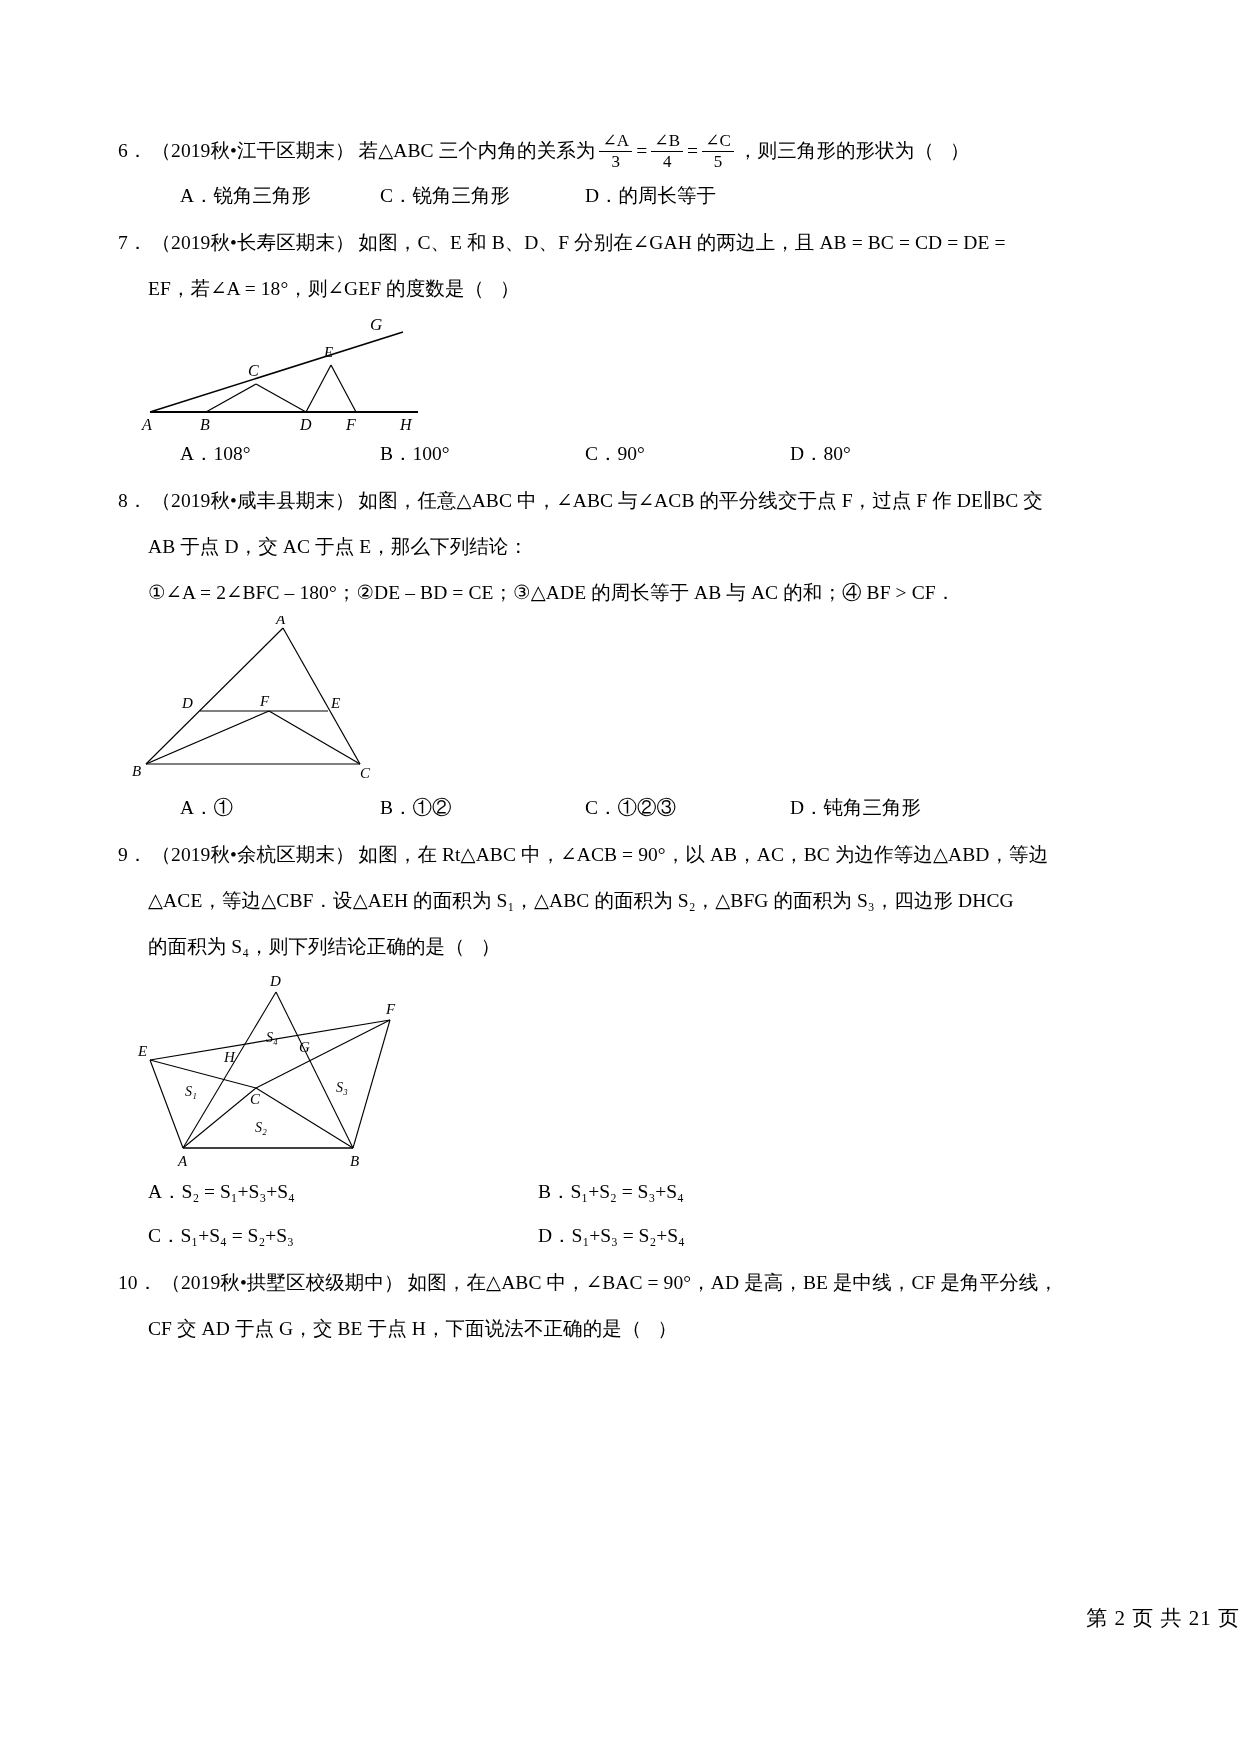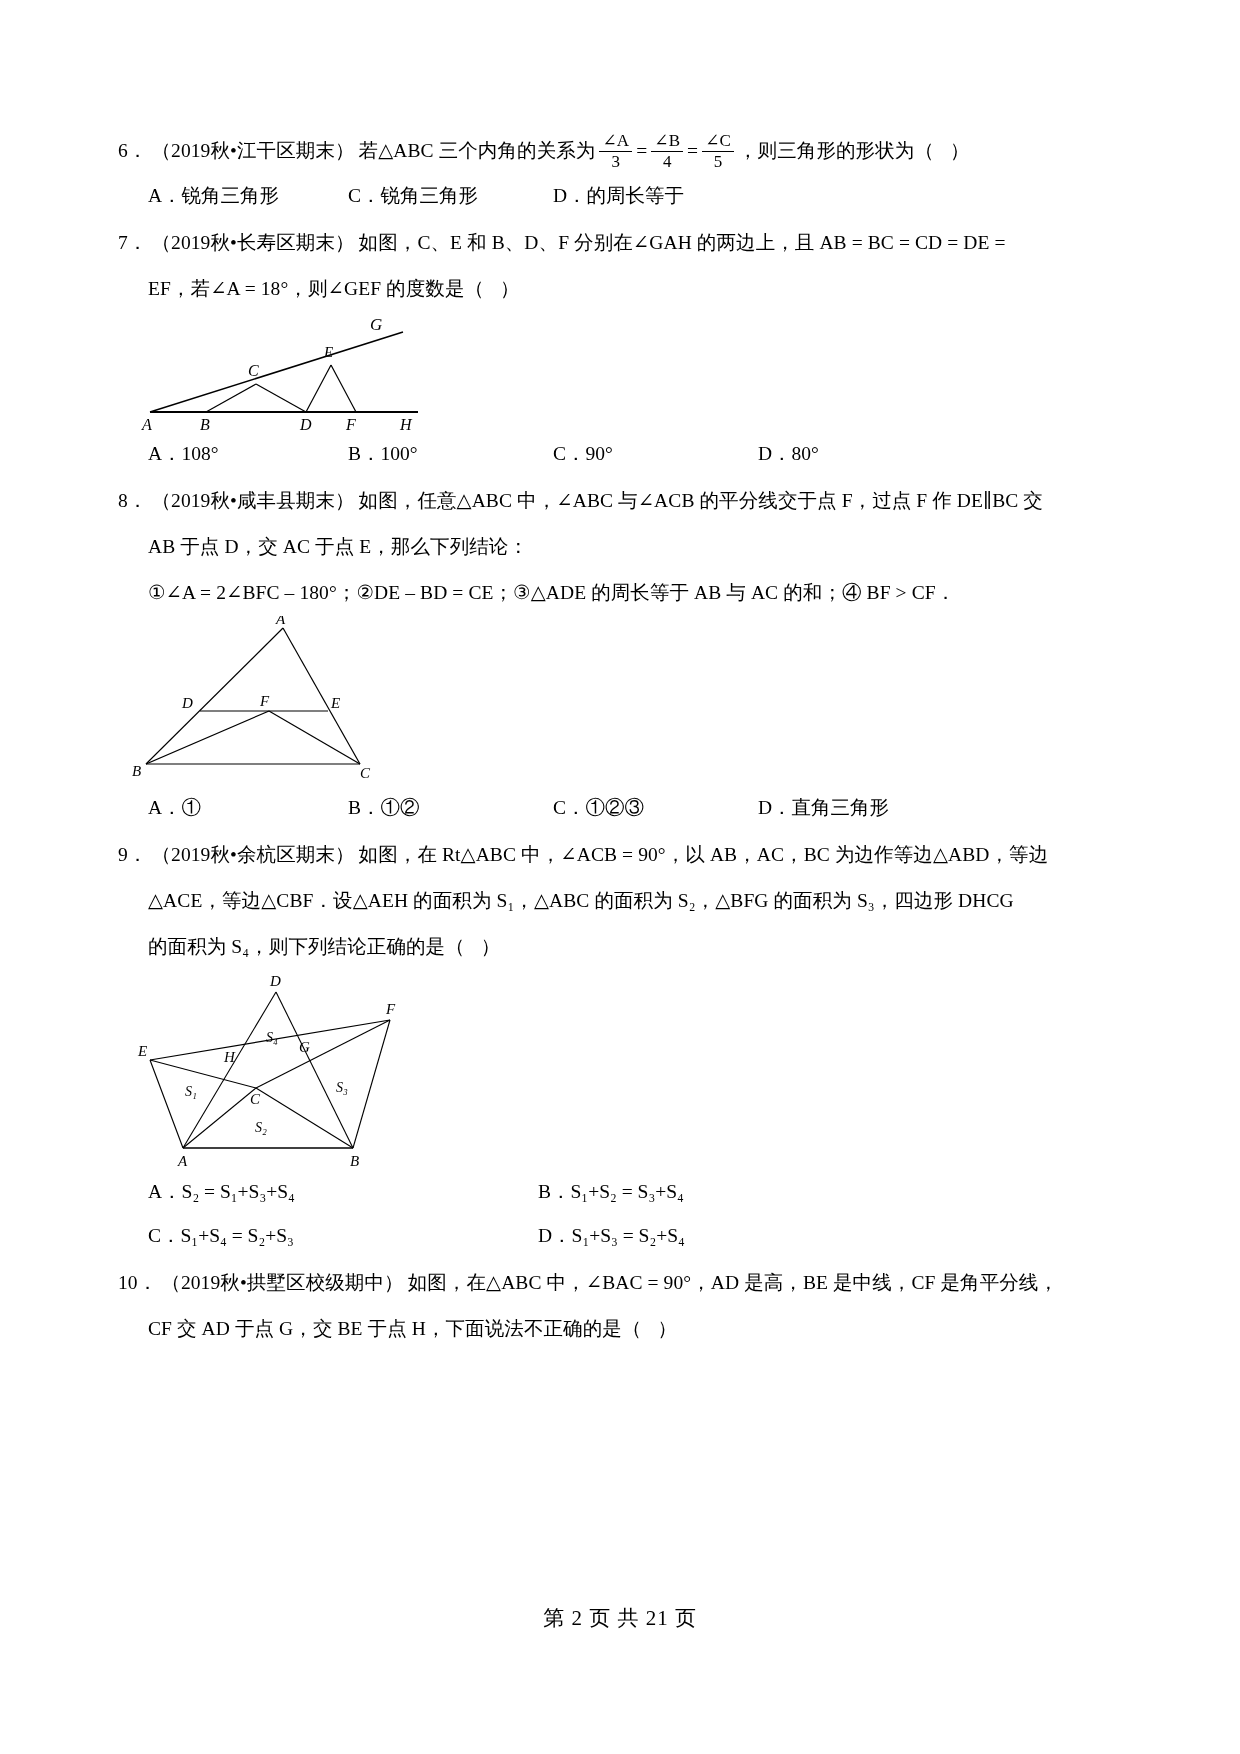--- a/index.html
+++ b/index.html
@@ -37,21 +37,21 @@
 
   
   .opts{
     font-size:19.5px;
     line-height:44px;
     padding-left:30px;
     display:flex;
     white-space:nowrap;
   }
   .opts .op{ display:inline-block; }
-  .opt-4 .op:nth-child(1){ width:200px; }
+  .opt-4 .op:nth-child(1){ width:200px;margin-left:32px; }
   .opt-4 .op:nth-child(2){ width:205px; }
   .opt-4 .op:nth-child(3){ width:205px; }
   .opt-2 .op:nth-child(1){ width:390px; }
 
   
   .frac{
     display:inline-block;
     vertical-align:-10px;
     text-align:center;
     margin:0 4px;
@@ -66,21 +66,21 @@
   .fig{ padding-left:10px; }
   .fig svg{ display:block; }
   text{ font-family:"Liberation Serif","DejaVu Serif",serif; font-style:italic; }
 
   
   .footer{
     position:absolute;
     left:0;
     top:1604px;
     width:1240px;
-    text-align:center;
+    text-align:right;
     font-size:21px;
     font-family:"Liberation Serif","DejaVu Serif",serif;
     letter-spacing:1px;
   }
   .sp{ display:inline-block; width:8px; }
   .sp-s{ display:inline-block; width:4px; }
 </style>
 </head>
 <body>
 
@@ -160,21 +160,21 @@
         <text x="132" y="90" font-size="15">F</text>
         <text x="203" y="92" font-size="15">E</text>
         <text x="4" y="160" font-size="15">B</text>
         <text x="232" y="162" font-size="15">C</text>
       </svg>
     </div>
     <div class="opts opt-4">
       <span class="op">A．①</span>
       <span class="op">B．①②</span>
       <span class="op">C．①②③</span>
-      <span class="op">D．直角三角形</span>
+      <span class="op">D．钝角三角形</span>
     </div>
   </div>
 
   <div class="q">
     <div class="qline">
       <span class="num">9．</span><span class="sp-s"></span><span>（2019秋•余杭区期末）</span><span class="sp-s"></span><span>如图，在 Rt△ABC 中，∠ACB = 90°，以 AB，AC，BC 为边作等边△ABD，等边</span>
     </div>
     <div class="qline indent">
       <span>△ACE，等边△CBF．设△AEH 的面积为 S₁，△ABC 的面积为 S₂，△BFG 的面积为 S₃，四边形 DHCG</span>
     </div>

